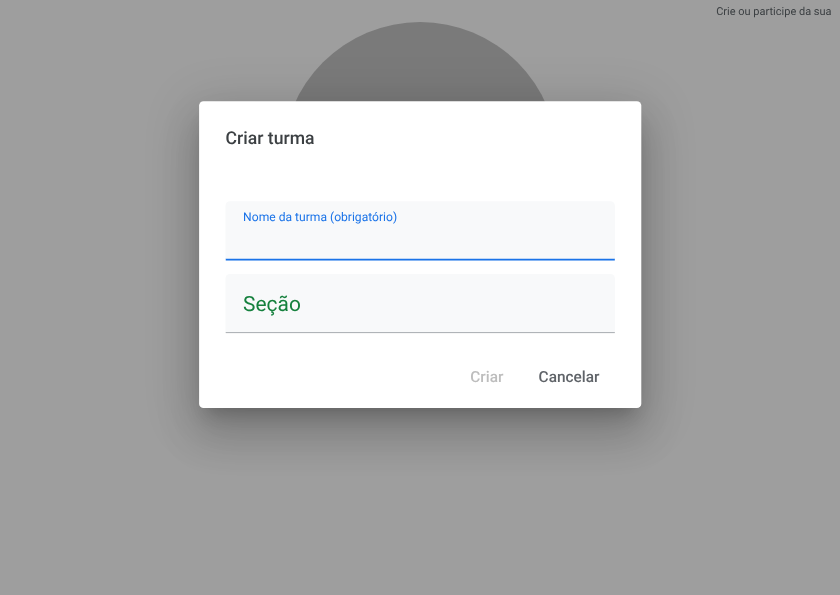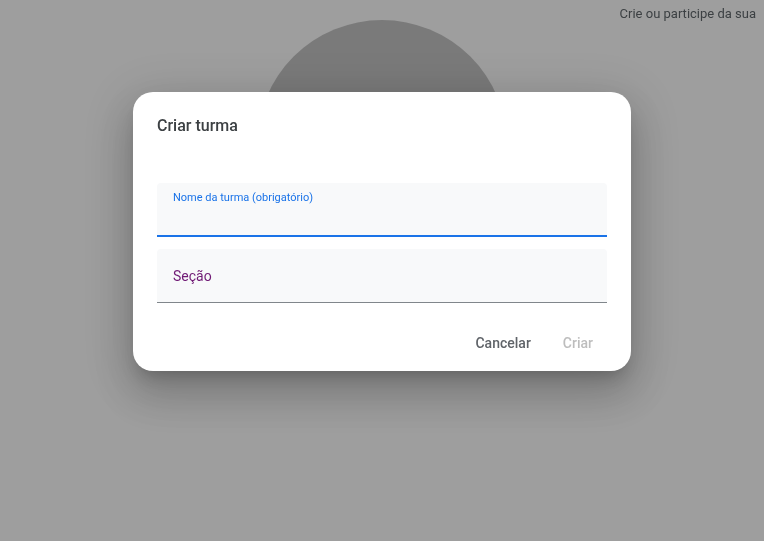--- a/index.html
+++ b/index.html
@@ -28,31 +28,31 @@
       width: 250px;
       height: 250px;
       border-radius: 50%;
       background: #7a7a7a;
     }
     .header-text {
       position: absolute;
       top: 6px;
       right: 8px;
       color: #3c4043;
-      font-size: 13px;
+      font-size: 10px;
       font-family: Roboto, Arial, sans-serif;
     }
     .dialog {
       position: absolute;
       top: 92px;
       left: 50%;
       transform: translateX(-50%);
-      width: 498px;
+      width: 402px;
       background: #ffffff;
-      border-radius: 20px;
+      border-radius: 4px;
       box-shadow: 0 11px 15px -7px rgba(0,0,0,0.2), 0 24px 38px 3px rgba(0,0,0,0.14), 0 9px 46px 8px rgba(0,0,0,0.12);
       padding: 24px 24px 12px 24px;
     }
     .dialog-title {
       font-size: 16px;
       color: #3c4043;
       font-weight: 500;
       margin-bottom: 20px;
       font-family: 'Google Sans', Roboto, Arial, sans-serif;
     }
@@ -76,22 +76,22 @@
       font-size: 11px;
       color: #1a73e8;
       top: 8px;
       transform: none;
     }
     .floating-label {
       position: absolute;
       left: 16px;
       top: 50%;
       transform: translateY(-50%);
-      color: #701a75;
-      font-size: 14px;
+      color: #15803d;
+      font-size: 19px;
       pointer-events: none;
       transition: all 0.15s;
       font-family: Roboto, Arial, sans-serif;
     }
     .field input {
       border: none;
       background: transparent;
       outline: none;
       width: 100%;
       font-size: 14px;
@@ -140,16 +140,16 @@
   </div>
 
   <div class="field">
     <span class="floating-label">Seção</span>
     <input type="text" value="" style="">
   </div>
 
 
 
   <div class="actions">
+    <button class="btn btn-create" disabled="">Criar</button>
     <button class="btn btn-cancel">Cancelar</button>
-    <button class="btn btn-create" disabled="">Criar</button>
   </div>
 </div>
 
 </body></html>

